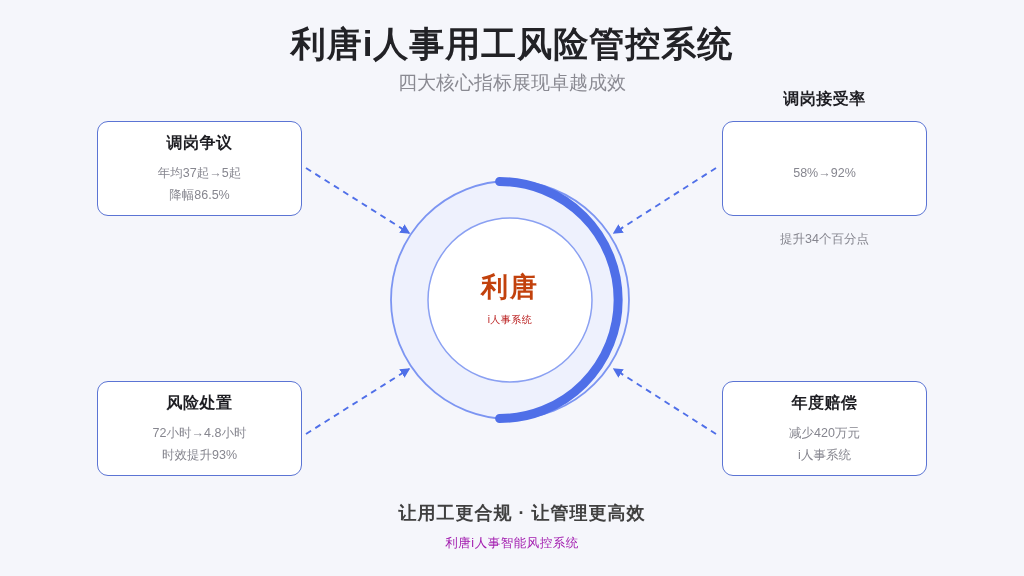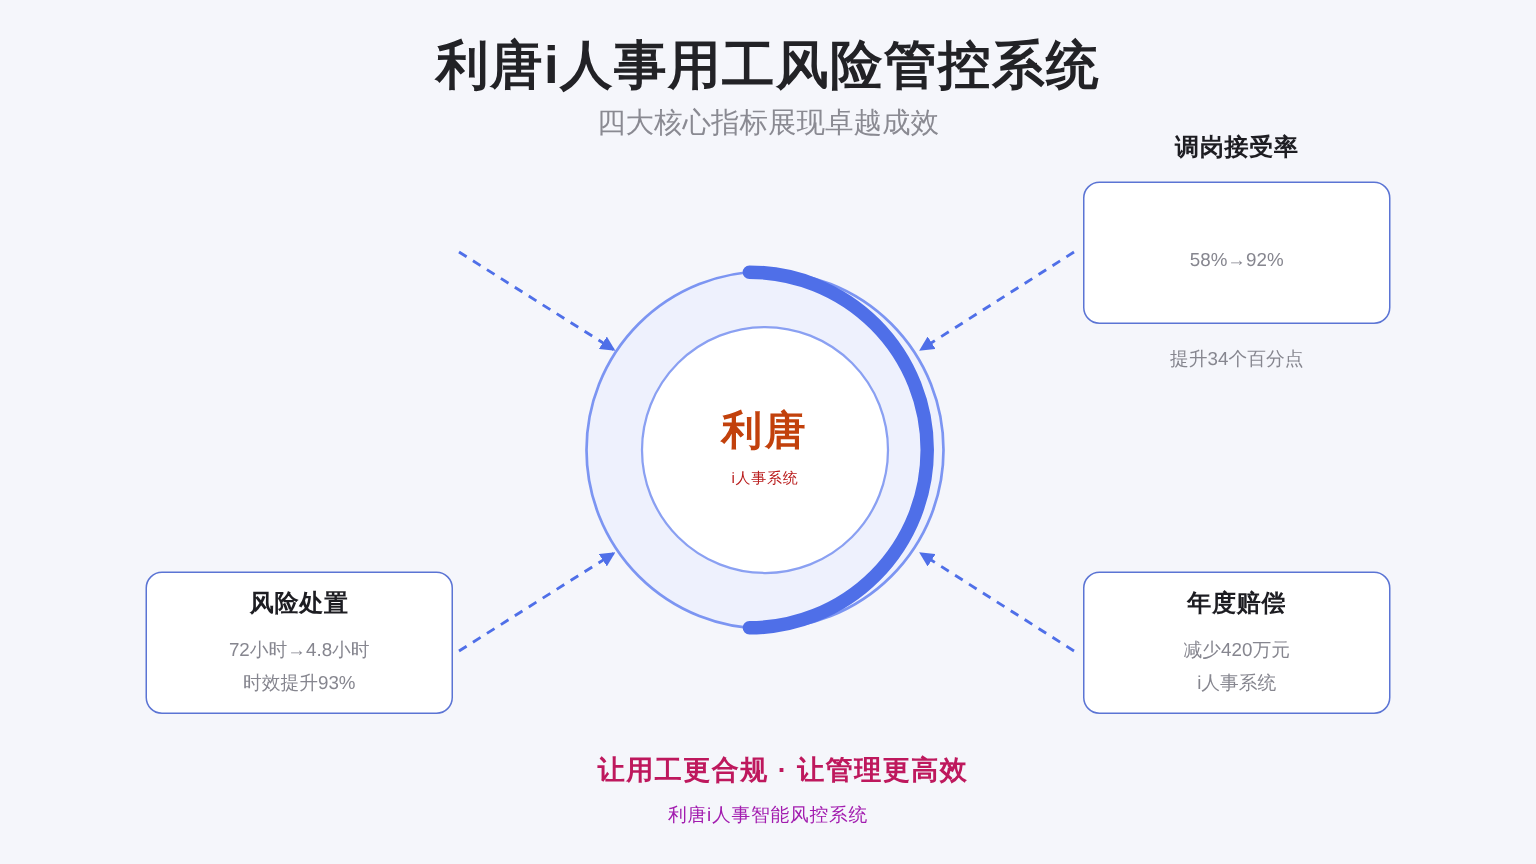--- a/index.html
+++ b/index.html
@@ -125,21 +125,21 @@
   #footer {
     position: absolute;
     left: 0;
     top: 500px;
     width: 1024px;
     text-align: center;
   }
   #footer-slogan {
     font-size: 18px;
     font-weight: bold;
-    color: #be185d;
+    color: #404040;
     letter-spacing: 1px;
     line-height: 26px;
     margin-left: 20px;
   }
   #footer-note {
     font-size: 12.5px;
     color: #a21caf;
     line-height: 20px;
     margin-top: 7px;
     letter-spacing: 0.5px;
@@ -174,20 +174,25 @@
     <path d="M 114.6 6.45 A 118.55 118.55 0 1 1 114.6 243.55" fill="none" stroke="#4f6fe8" stroke-width="9" stroke-linecap="round"></path>
 
     <circle cx="125" cy="125" r="82" fill="#ffffff" stroke="#8aa0f2" stroke-width="1.5"></circle>
   </svg>
 
   <div id="center-text">
     <div id="center-brand">利唐</div>
     <div id="center-sub">i人事系统</div>
   </div>
 
+  <div class="card" id="card-tl">
+    <div class="card-title">调岗争议</div>
+    <div class="card-line first">年均37起→5起</div>
+    <div class="card-line">降幅86.5%</div>
+  </div>
 
   <div class="card" id="card-tr">
     <div class="card-title">调岗接受率</div>
     <div class="card-line first">58%→92%</div>
     <div class="card-line">提升34个百分点</div>
   </div>
 
   <div class="card" id="card-bl">
     <div class="card-title">风险处置</div>
     <div class="card-line first">72小时→4.8小时</div>

